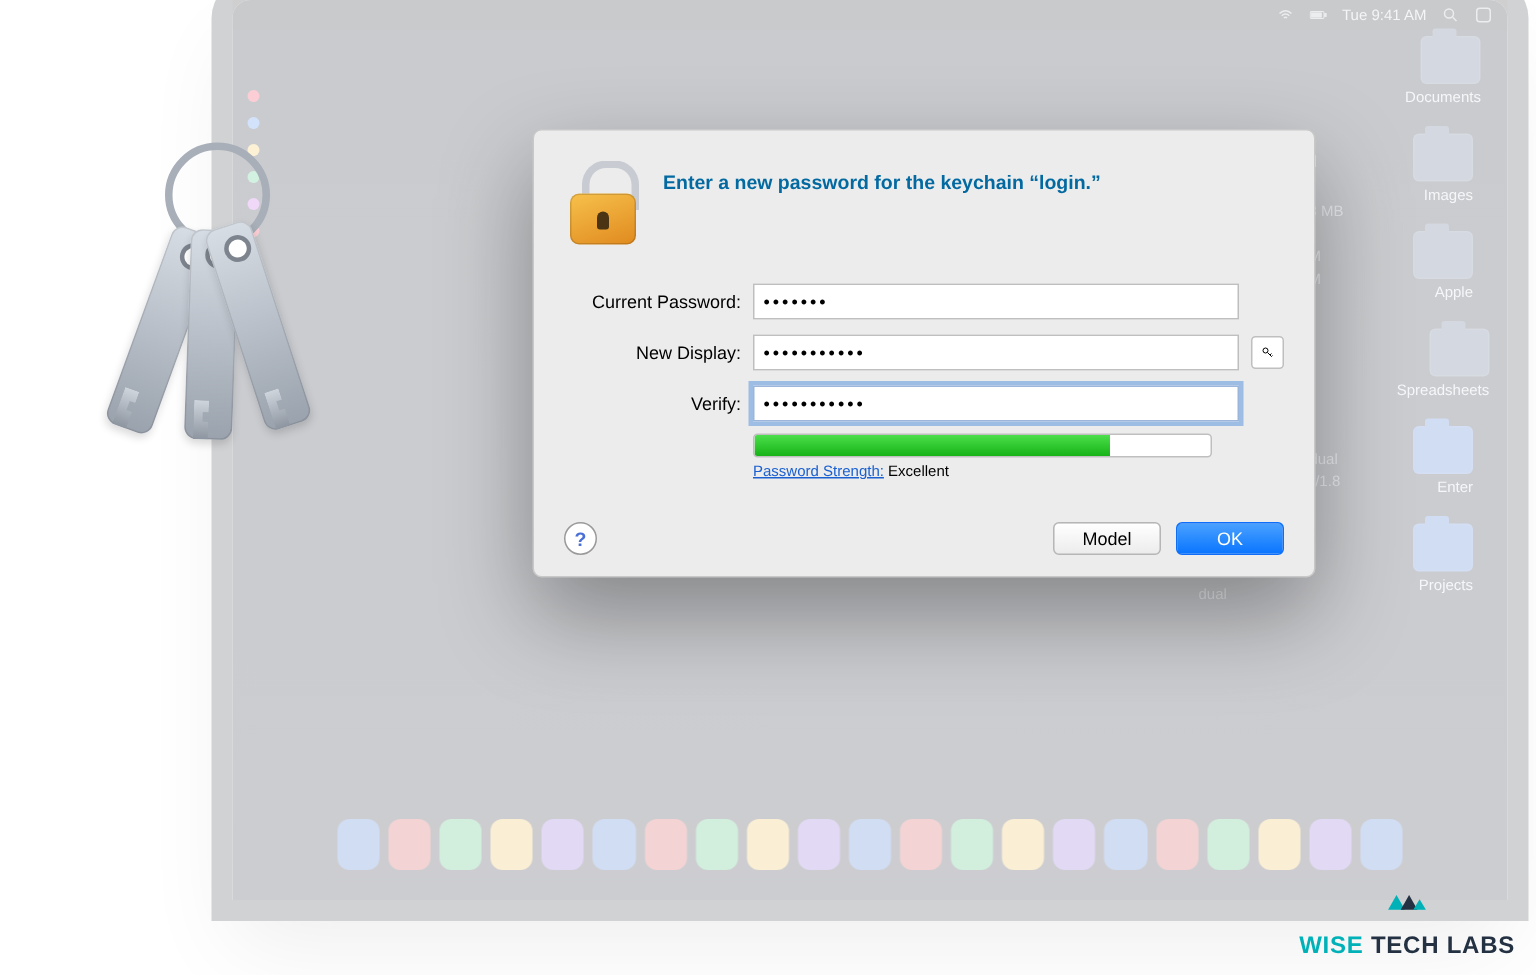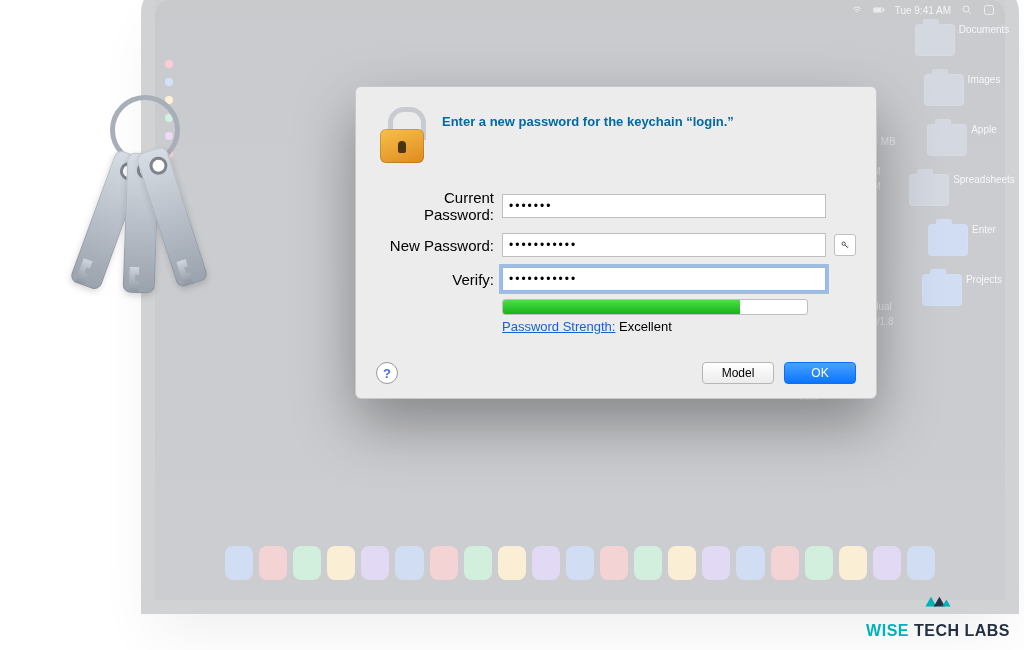--- a/index.html
+++ b/index.html
@@ -7,21 +7,21 @@
   .overlay{position:absolute;inset:0;background:rgba(255,255,255,0.78);pointer-events:none;}
 
   
   .laptop{position:absolute;left:155px;top:0;width:850px;height:600px;
     background:linear-gradient(180deg,#101522 0%,#171c2b 100%);
     border-radius:12px 12px 0 0;box-shadow:0 0 0 14px #31343a,0 30px 60px rgba(0,0,0,0.3);}
   .menubar{position:absolute;top:0;left:0;right:0;height:20px;background:rgba(0,0,0,0.25);
     display:flex;align-items:center;justify-content:flex-end;gap:10px;padding:0 10px;color:#cfd3dc;font-size:10px;}
   .mb-icon{width:12px;height:12px;opacity:.8}
   .sidebar-right{position:absolute;top:24px;right:8px;width:70px;bottom:80px;display:flex;flex-direction:column;gap:18px;align-items:center;}
-  .ritem{display:flex;flex-direction:row;align-items:flex-start;gap:4px;}
+  .ritem{display:flex;flex-direction:column;align-items:flex-end;gap:4px;}
   .ricon{width:40px;height:32px;border-radius:4px;background:#3b4d72;position:relative;box-shadow:inset 0 0 0 1px rgba(255,255,255,.08);}
   .ricon::before{content:"";position:absolute;top:-5px;left:8px;width:16px;height:6px;background:#3b4d72;border-radius:2px 2px 0 0;}
   .ricon.blue{background:#2e63c9}
   .ricon.blue::before{background:#2e63c9}
   .rlabel{color:#d7dbe5;font-size:10px;text-align:center;}
   .meta-panel{position:absolute;right:86px;top:100px;width:120px;color:#9aa0af;font-size:10px;line-height:1.5;}
   .meta-title{color:#e6e8ee;font-size:11px;font-weight:600;margin-bottom:2px;}
   .dock{position:absolute;left:60px;right:60px;bottom:10px;height:54px;border-radius:14px;
     background:rgba(30,34,46,.6);display:flex;align-items:center;justify-content:center;gap:6px;padding:0 10px;backdrop-filter:blur(4px);}
   .dock .dicon{width:34px;height:34px;border-radius:8px;}
@@ -43,28 +43,28 @@
   .dialog{position:absolute;left:355px;top:86px;width:480px;background:#ececec;border:1px solid #c8c8c8;border-radius:6px;
     box-shadow:0 25px 60px rgba(0,0,0,0.35);padding:18px 20px 14px;}
   .dlg-head{display:flex;align-items:flex-start;gap:14px;margin-bottom:26px;}
   .lock{width:52px;height:56px;position:relative;flex-shrink:0;margin-top:2px;}
   .lock .body{position:absolute;bottom:0;left:4px;width:44px;height:34px;border-radius:6px;
     background:linear-gradient(160deg,#f7c14b,#e08a1e);box-shadow:inset 0 0 0 1px rgba(0,0,0,.15);}
   .lock .hole{position:absolute;bottom:10px;left:22px;width:8px;height:12px;background:#4b3413;border-radius:4px 4px 2px 2px;}
   .lock .sh{position:absolute;top:0;left:12px;width:28px;height:28px;border:5px solid #c8ccd2;border-bottom:none;border-radius:16px 16px 0 0;}
   .dlg-title{font-size:13px;font-weight:700;color:#0369a1;margin-top:8px;line-height:1.35;}
   .row{display:flex;align-items:center;gap:8px;margin-bottom:10px;}
-  .row label{width:118px;text-align:right;font-size:15px;color:#000;}
+  .row label{width:118px;text-align:right;font-size:12px;color:#000;}
   .row input[type=password]{flex:1;height:22px;border:1px solid #bfbfbf;background:#fff;font-size:12px;padding:0 6px;letter-spacing:2px;font-family:Verdana,sans-serif;}
   .row input.focus{outline:none;border:1px solid #9bb6da;box-shadow:0 0 0 3px rgba(94,151,224,.55);}
   .key-btn{width:22px;height:22px;border:1px solid #bfbfbf;background:#fff;display:flex;align-items:center;justify-content:center;border-radius:3px;}
   .strength-row{margin-left:126px;margin-top:-2px;}
   .meter{width:304px;height:14px;border:1px solid #bfbfbf;background:#fff;border-radius:3px;overflow:hidden;position:relative;}
   .meter .fill{height:100%;background:linear-gradient(180deg,#4bdf4b,#17b317);}
-  .strength-text{font-size:13px;margin-top:4px;}
+  .strength-text{font-size:10px;margin-top:4px;}
   .strength-text a{color:#1a60d0;text-decoration:underline;}
   .strength-text span{color:#000;}
   .dlg-foot{display:flex;align-items:center;margin-top:28px;}
   .help{width:20px;height:20px;border-radius:50%;border:1px solid #9a9a9a;background:#fff;color:#4a6fd6;font-size:13px;font-weight:700;display:flex;align-items:center;justify-content:center;}
   .spacer{flex:1}
   .btn{height:22px;min-width:72px;border-radius:4px;font-size:12px;border:1px solid #b6b6b6;
     background:linear-gradient(180deg,#fff,#ececec);padding:0 12px;}
   .btn.primary{border:1px solid #0d6efb;background:linear-gradient(180deg,#4aa1ff,#0a75ff);color:#fff;}
   .btn+.btn{margin-left:10px;}
 
@@ -207,21 +207,21 @@
       </div>
       <div class="dlg-title">Enter a new password for the keychain “login.”</div>
     </div>
 
     <div class="row">
       <label>Current Password:</label>
       <input type="password" value="•••••••" style="">
       <span style="width:22px"></span>
     </div>
     <div class="row">
-      <label>New Password:</label>
+      <label>New Display:</label>
       <input type="password" value="•••••••••••" style="">
       <button class="key-btn">
         <svg width="12" height="12" viewBox="0 0 24 24" fill="none" stroke="#000" stroke-width="2">
             <circle cx="8" cy="8" r="5"></circle>
             <path d="M12 12l8 8M17 17l3-3M20 20l2-2"></path>
           </svg>
       </button>
     </div>
     <div class="row">
       <label>Verify:</label>

